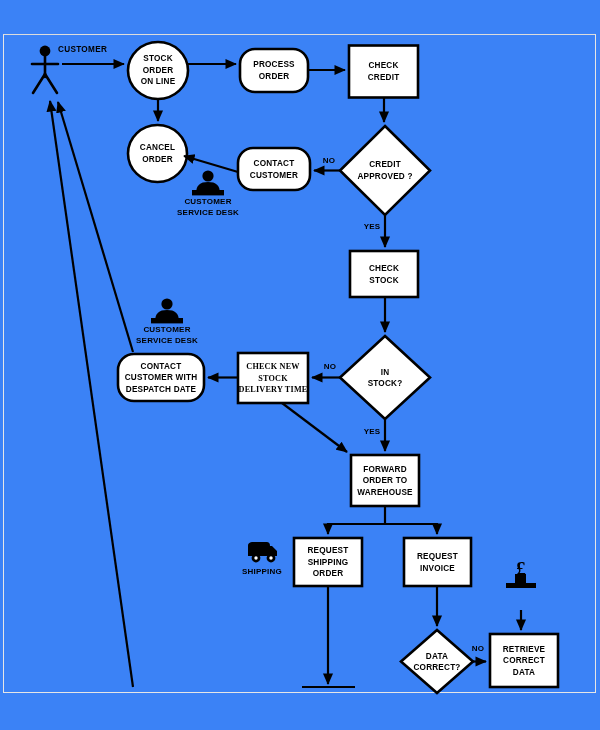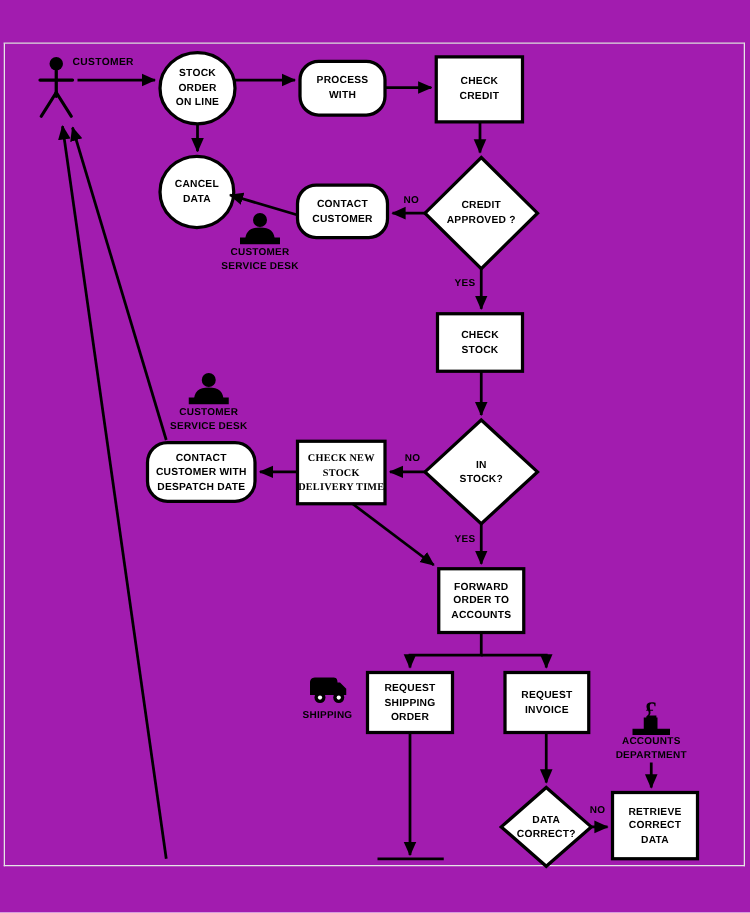--- a/index.html
+++ b/index.html
@@ -4,21 +4,21 @@
 <style>
   html, body {
     margin: 0;
     padding: 0;
     background: #ffffff;
   }
   #page {
     position: relative;
     width: 600px;
     height: 730px;
-    background: #a21caf;
+    background: #3b82f6;
     overflow: hidden;
     font-family: "Liberation Sans", sans-serif;
   }
   #frame {
     position: absolute;
     left: 3px;
     top: 34px;
     width: 593px;
     height: 659px;
     border: 1px solid #e6e6e6;
@@ -223,42 +223,42 @@
       <rect x="515" y="574" width="11" height="10"></rect>
     </g>
   </svg>
 
   <div class="actorLabel" style="left:58px; top:45px;">CUSTOMER</div>
 
   <div class="nodeLabel" style="left:158px; top:70px; width:58px;">STOCK
 ORDER
 ON LINE</div>
   <div class="nodeLabel" style="left:274px; top:70px; width:66px;">PROCESS
-WITH</div>
+ORDER</div>
   <div class="nodeLabel" style="left:383.5px; top:71px; width:66px;">CHECK
 CREDIT</div>
   <div class="nodeLabel" style="left:385px; top:170px; width:74px;">CREDIT
 APPROVED ?</div>
   <div class="nodeLabel" style="left:274px; top:169px; width:70px;">CONTACT
 CUSTOMER</div>
   <div class="nodeLabel" style="left:157.5px; top:153px; width:58px;">CANCEL
-DATA</div>
+ORDER</div>
   <div class="nodeLabel" style="left:384px; top:274px; width:66px;">CHECK
 STOCK</div>
   <div class="nodeLabel" style="left:385px; top:377.5px; width:60px;">IN
 STOCK?</div>
   <div class="nodeLabel" style="left:273px; top:378px; width:70px;font-family:Liberation Serif, serif;">CHECK NEW
 STOCK
 DELIVERY TIME</div>
   <div class="nodeLabel" style="left:161px; top:377.5px; width:86px;">CONTACT
 CUSTOMER WITH
 DESPATCH DATE</div>
   <div class="nodeLabel" style="left:385px; top:480.5px; width:66px;">FORWARD
 ORDER TO
-ACCOUNTS</div>
+WAREHOUSE</div>
   <div class="nodeLabel" style="left:328px; top:562px; width:66px;">REQUEST
 SHIPPING
 ORDER</div>
   <div class="nodeLabel" style="left:437.5px; top:562px; width:65px;">REQUEST
 INVOICE</div>
   <div class="nodeLabel" style="left:437px; top:661.5px; width:58px;">DATA
 CORRECT?</div>
   <div class="nodeLabel" style="left:524px; top:660.5px; width:66px;">RETRIEVE
 CORRECT
 DATA</div>
@@ -267,17 +267,15 @@
   <div class="edgeLabel" style="left:372px; top:226px;">YES</div>
   <div class="edgeLabel" style="left:330px; top:366px;">NO</div>
   <div class="edgeLabel" style="left:372px; top:431px;">YES</div>
   <div class="edgeLabel" style="left:478px; top:648px;">NO</div>
 
   <div class="iconLabel" style="left:208px; top:197px; width:78px;">CUSTOMER
 SERVICE DESK</div>
   <div class="iconLabel" style="left:167px; top:325px; width:78px;">CUSTOMER
 SERVICE DESK</div>
   <div class="iconLabel" style="left:262px; top:567px; width:60px;">SHIPPING</div>
-  <div class="iconLabel" style="left:521px; top:588px; width:86px;">ACCOUNTS
-DEPARTMENT</div>
   <div style="position:absolute; left:521px; top:559px; transform:translate(-50%,0); font-family:'Liberation Serif', serif; font-weight:bold; font-size:19px; color:#000000; line-height:19px;">£</div>
 
 </div>
 
 </body></html>

